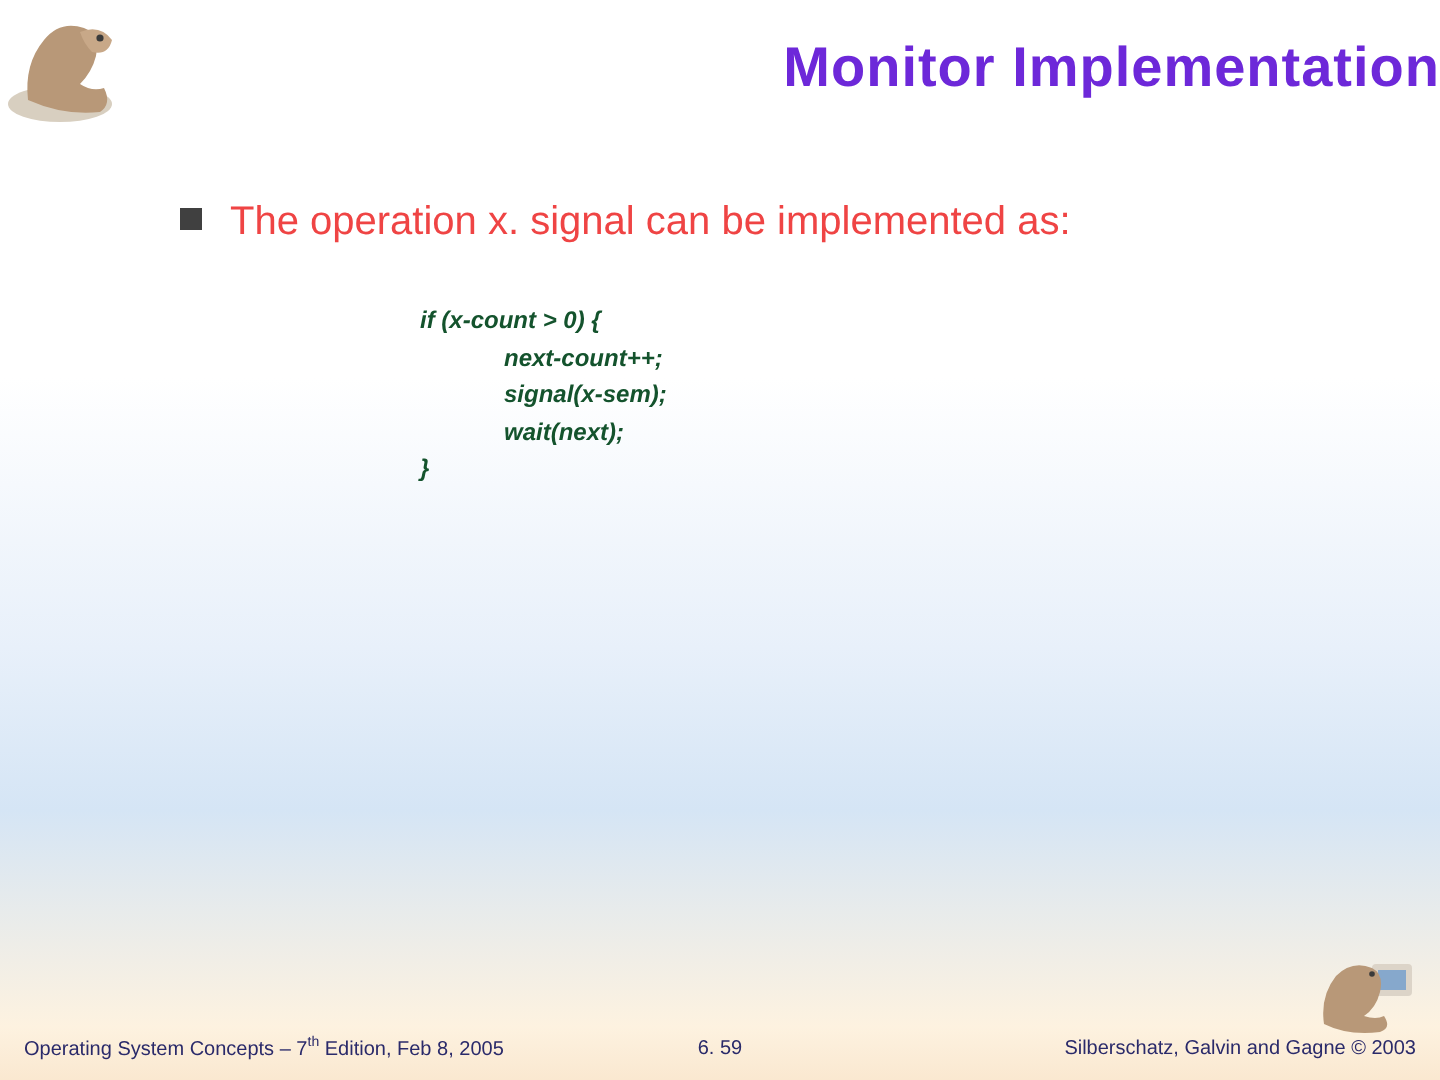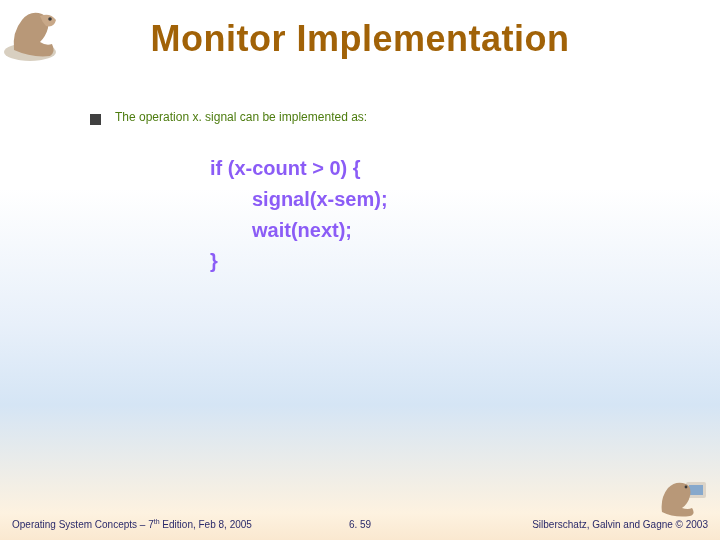--- a/index.html
+++ b/index.html
@@ -5,53 +5,54 @@
   * { margin: 0; padding: 0; box-sizing: border-box; }
   body {
     width: 720px;
     height: 540px;
     background: linear-gradient(to bottom, #ffffff 0%, #ffffff 35%, #e8f0fa 60%, #d5e5f5 75%, #fdf2e0 95%, #fae8d0 100%);
     font-family: Arial, Helvetica, sans-serif;
     position: relative;
     overflow: hidden;
   }
   .slide-title {
-    text-align: center;
-    font-size: 36px;
+    text-align: right;
+    font-size: 28px;
     font-weight: bold;
-    color: #a16207;
+    color: #6d28d9;
     padding-top: 18px;
     letter-spacing: 0.5px;
   }
   .content {
     padding: 50px 60px 0 90px;
   }
   .bullet-row {
     display: flex;
     align-items: flex-start;
     margin-bottom: 28px;
   }
   .bullet-square {
     width: 11px;
     height: 11px;
     background: #404040;
     margin-right: 14px;
     margin-top: 4px;
     flex-shrink: 0;
   }
   .bullet-text {
-    font-size: 12px;
-    color: #4d7c0f;
+    font-size: 20px;
+    color: #ef4444;
   }
   .code-block {
     margin-left: 120px;
-    font-size: 20px;
+    font-size: 12px;
     font-weight: bold;
-    color: #8b5cf6;
+    color: #14532d;
     line-height: 1.55;
+    font-style: italic;
   }
   .code-indent {
     padding-left: 42px;
   }
   .footer {
     position: absolute;
     bottom: 10px;
     left: 0;
     width: 100%;
     display: flex;
@@ -95,20 +96,21 @@
 <div class="content">
   <div class="bullet-row">
     <div class="bullet-square"></div>
     <div class="bullet-text">
       <span>The operation </span><span>x. signal</span><span> can be implemented as:</span>
     </div>
   </div>
 
   <div class="code-block">
     <div>if (x-count &gt; 0) {</div>
+    <div class="code-indent">next-count++;</div>
     <div class="code-indent">signal(x-sem);</div>
     <div class="code-indent">wait(next);</div>
     <div>}</div>
   </div>
 </div>
 
 <svg class="dino-bottom" viewBox="0 0 58 44">
   <rect x="30" y="8" width="20" height="16" rx="2" fill="#dcd4c8"></rect>
   <rect x="33" y="11" width="14" height="10" fill="#86a8cc"></rect>
   <path d="M6 38 Q4 24 12 14 Q20 6 30 10 Q36 13 34 22 Q32 30 26 34 Q32 36 36 34 Q40 40 34 42 Q18 44 6 38 Z" fill="#b89878"></path>

